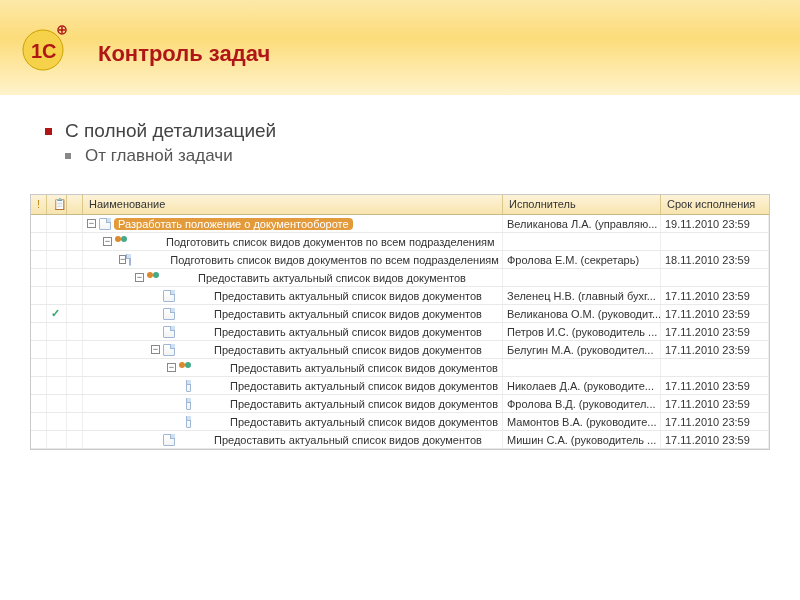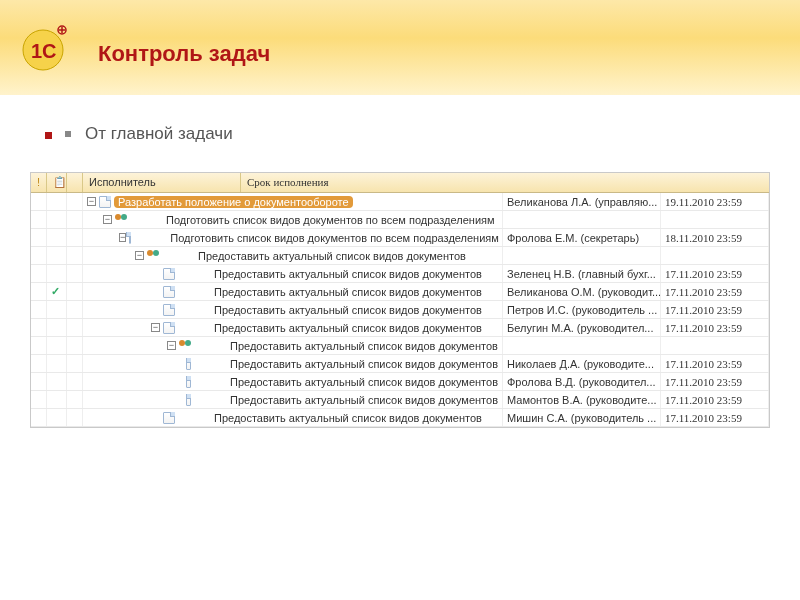--- a/index.html
+++ b/index.html
@@ -27,21 +27,21 @@
   .sub-list > li::before { content:""; position:absolute; left:0; top:7px; width:6px; height:6px; background:#888; }
 
   .grid-wrap { margin: 28px 30px 0 30px; border:1px solid #c9c9c9; font-size: 11px; color:#333; }
   .grid-head { display:flex; background: linear-gradient(#fdf3d9,#f7e4ae); border-bottom:1px solid #c9b987; }
   .gh { padding:3px 6px; border-right:1px solid #d9c888; white-space:nowrap; overflow:hidden; }
   .col-flag { width:16px; text-align:center; }
   .col-check { width:20px; text-align:center; }
   .col-empty { width:16px; }
   .col-name { flex:1; min-width:0; }
   .col-exec { width:158px; }
-  .col-due { width:108px; border-right:none;font-family:Liberation Serif, serif; }
+  .col-due { width:108px; border-right:none; }
 
   .grid-body .row { display:flex; border-bottom:1px solid #e9e9e9; height:18px; align-items:center; }
   .cell { padding:1px 4px; border-right:1px solid #eee; white-space:nowrap; overflow:hidden; text-overflow:ellipsis; height:100%; display:flex; align-items:center; }
   .row.sel .cell.col-name .name-text { background:#e29a3a; color:#fff; padding:0 4px; border-radius:4px; }
   .row.sel .cell.col-name { color:#fff; }
 
   .tree-toggle { width:9px; height:9px; border:1px solid #888; display:inline-flex; align-items:center; justify-content:center; font-size:9px; line-height:1; color:#555; background:#fff; margin-right:3px; }
   .doc-icon, .users-icon { width:12px; height:12px; display:inline-block; margin-right:3px; vertical-align:middle; }
   .doc-icon { background: linear-gradient(#fff,#f3f3f3); border:1px solid #9fb7d4; border-radius:1px; position:relative; }
   .doc-icon::after { content:""; position:absolute; right:-1px; top:-1px; width:4px; height:4px; background:#cfe0f3; border-left:1px solid #9fb7d4; border-bottom:1px solid #9fb7d4; }
@@ -66,32 +66,34 @@
       <line x1="41" y1="7" x2="47" y2="7" stroke="#b01616" stroke-width="1.5"></line>
       <line x1="44" y1="4" x2="44" y2="10" stroke="#b01616" stroke-width="1.5"></line>
     </svg>
   </div>
   <div class="page-title">Контроль задач</div>
 </div>
 
 <div class="content">
   <ul class="bullet-list">
     <li>
+      <span>С полной детализацией</span>
       <ul class="sub-list">
         <li>От главной задачи</li>
       </ul>
     </li>
   </ul>
 </div>
 
 <div class="grid-wrap">
   <div class="grid-head">
     <div class="gh col-flag"><span class="head-icon-clip">!</span></div>
     <div class="gh col-check"><span class="head-icon-note">📋</span></div>
     <div class="gh col-empty"></div>
+    <div class="gh col-name">Наименование</div>
     <div class="gh col-exec">Исполнитель</div>
     <div class="gh col-due">Срок исполнения</div>
   </div>
   <div class="grid-body" id="grid-body">
       <div class="row sel">
         <div class="cell col-flag"></div>
         <div class="cell col-check"></div>
         <div class="cell col-empty"></div>
         <div class="cell col-name" style="padding-left: 4px;">
           <span class="tree-toggle">−</span>

